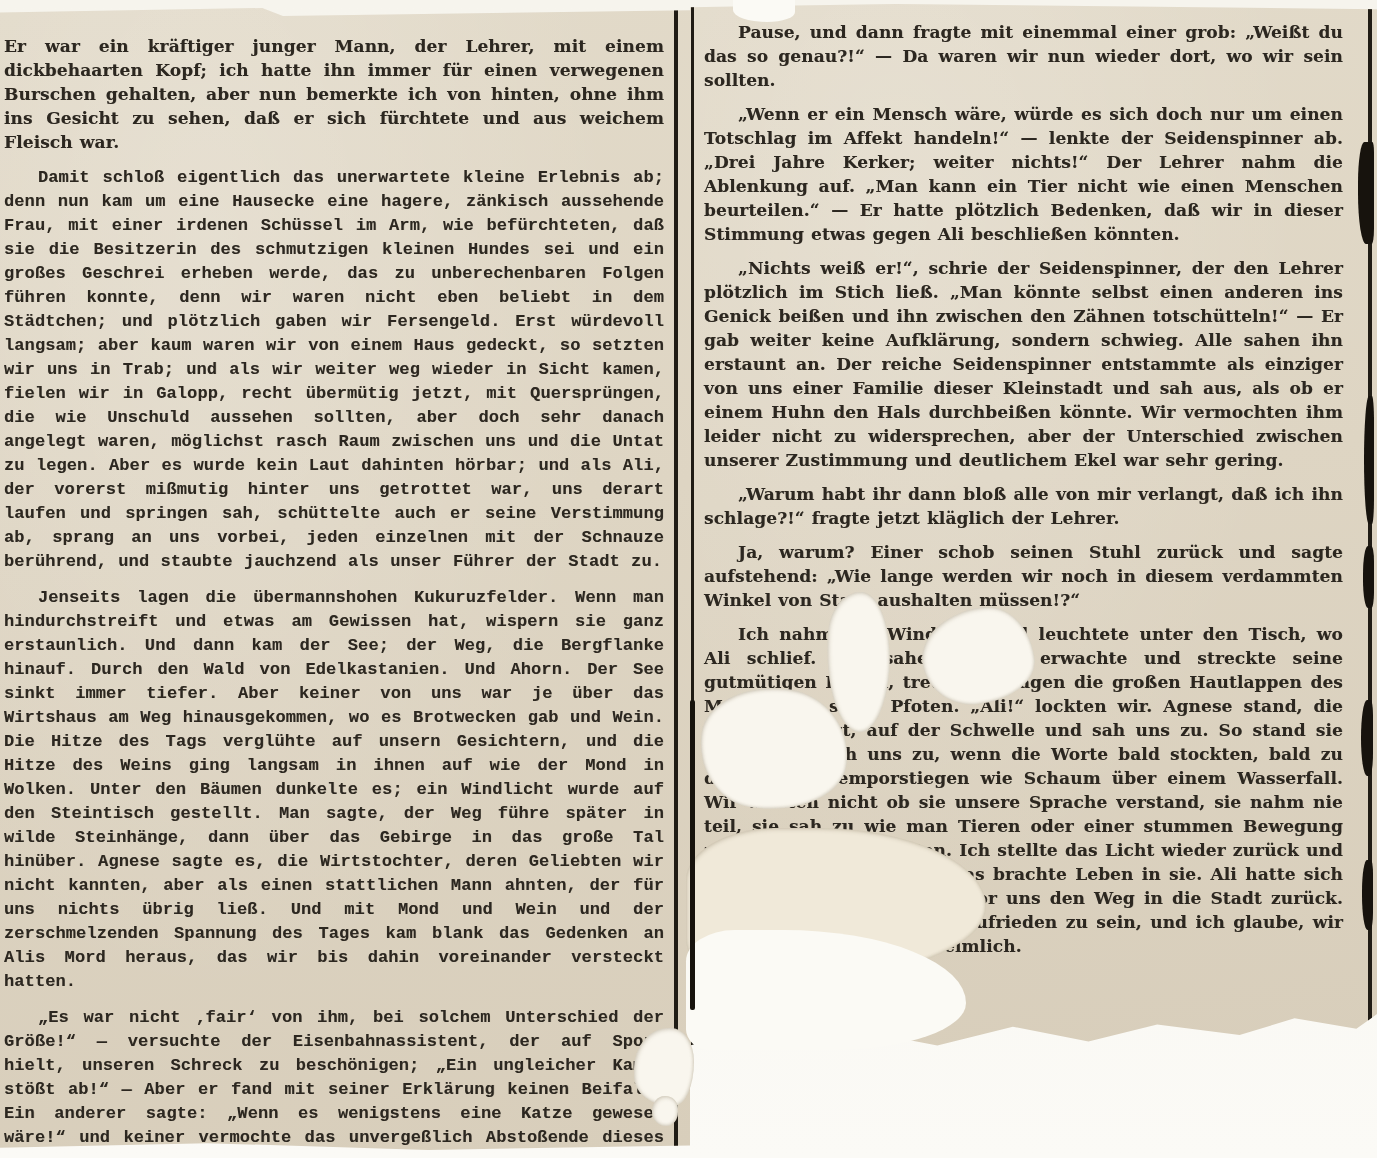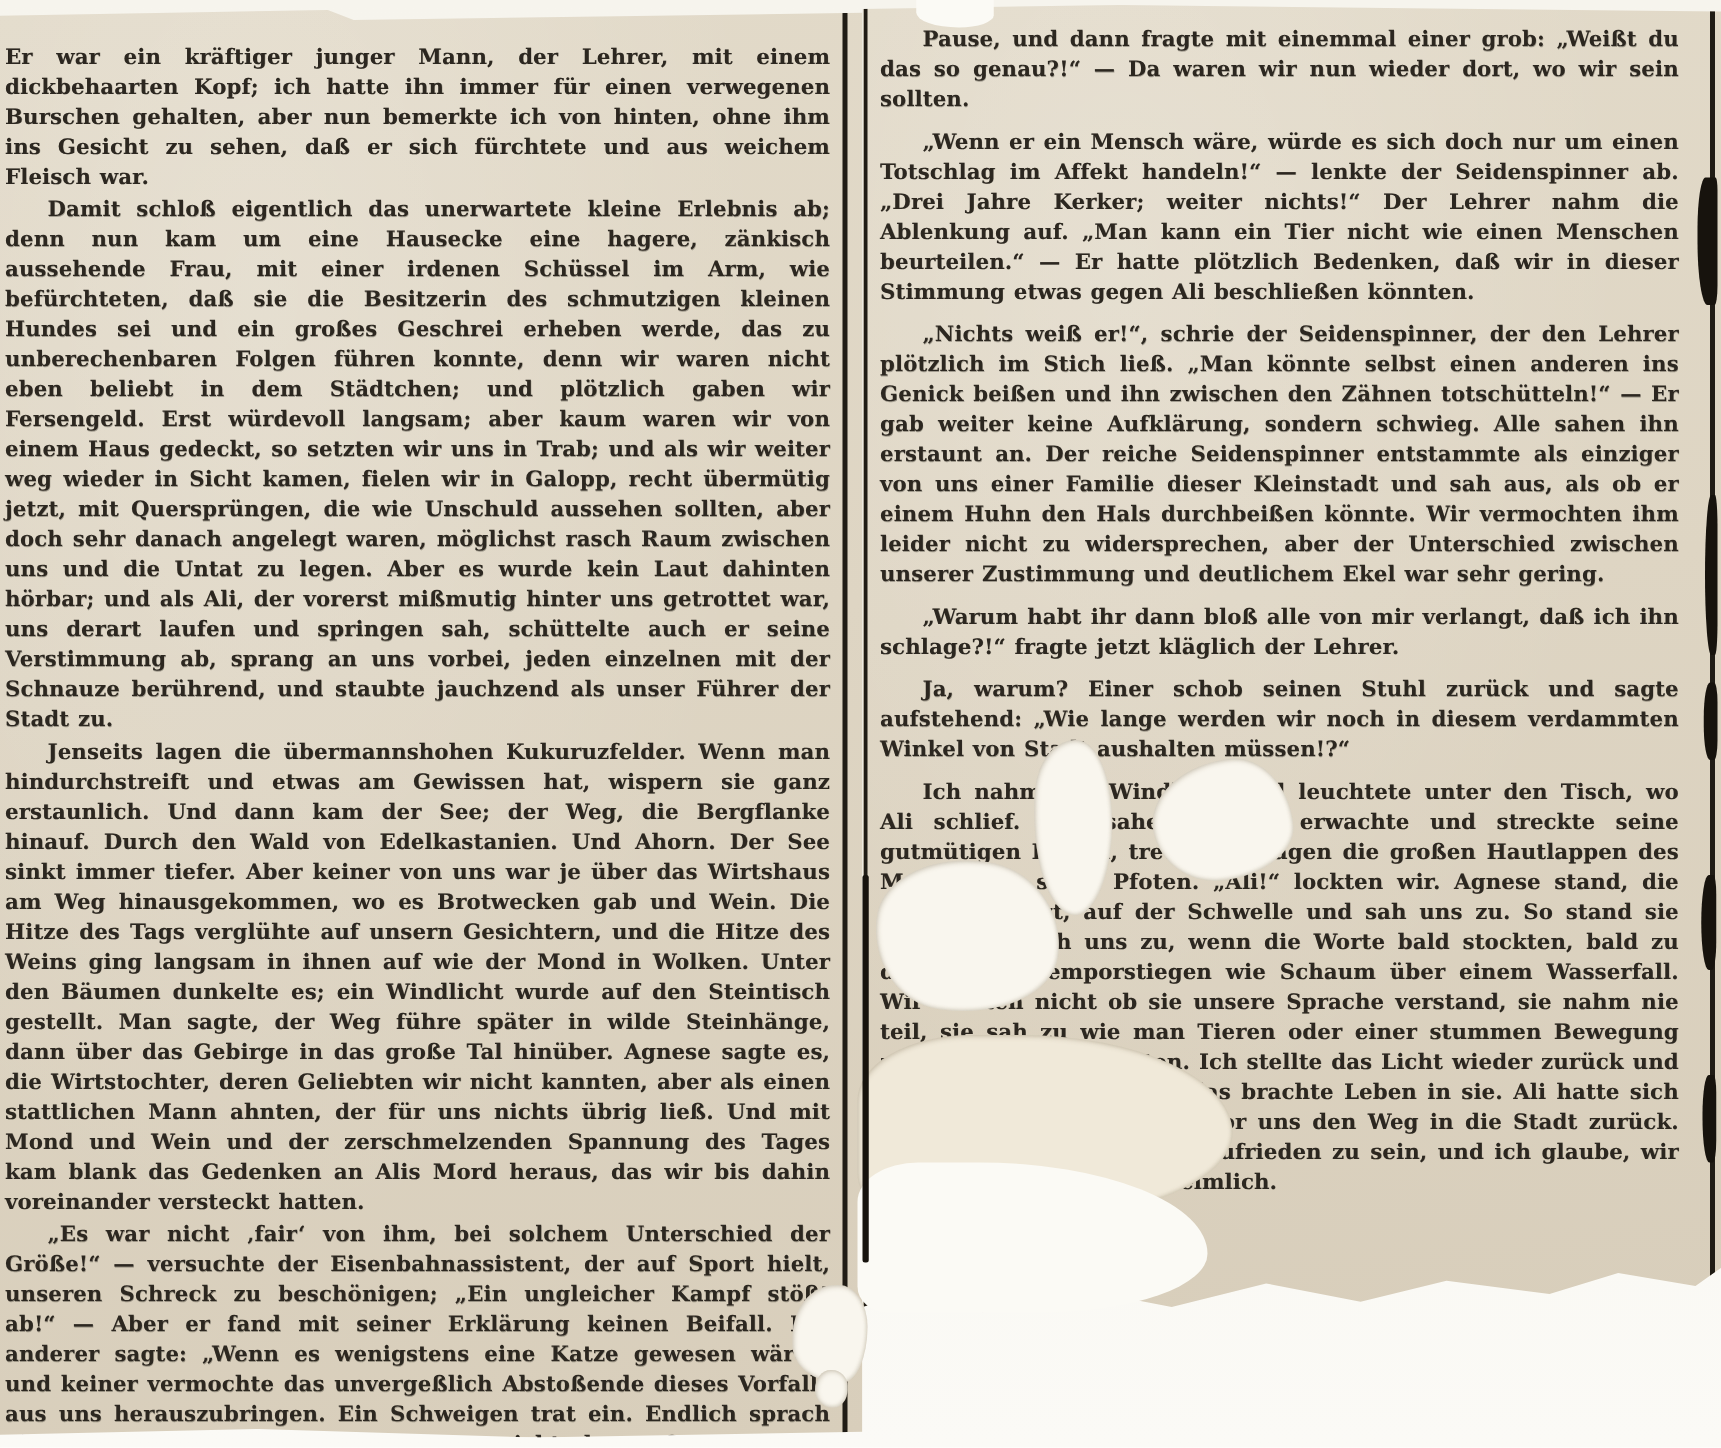--- a/index.html
+++ b/index.html
@@ -36,21 +36,21 @@
     position:absolute;left:0;top:0;right:0;
     font-size:17px;line-height:24px;font-weight:700;
     text-align:justify;color:#2c2720;
     text-shadow:0.3px 0.3px 0 rgba(44,39,32,0.35);
     word-spacing:1px;letter-spacing:0.1px;
   }
   .coltext-left{padding:26px 26px 0 4px;}
   .coltext-right{padding:16px 34px 0 14px;}
   .coltext p{margin:0;text-indent:34px;}
   .coltext p.flush{text-indent:0;}
-  .coltext-left p + p{margin-top:2px;}
+  .coltext-left p + p{margin-top:12px;font-family:Liberation Mono, monospace;}
   .coltext-right p + p{margin-top:10px;}
   
   .tear{
     position:absolute;background:#f9f6ee;
     box-shadow:inset 1px 1px 4px rgba(150,138,112,0.45), inset -1px -1px 3px rgba(150,138,112,0.25);
   }
   .tear-cream{background:#f0e9d9;}
   .tear-white{background:#fbfaf5;box-shadow:none;}
   
   .mark{position:absolute;background:#17130d;}

